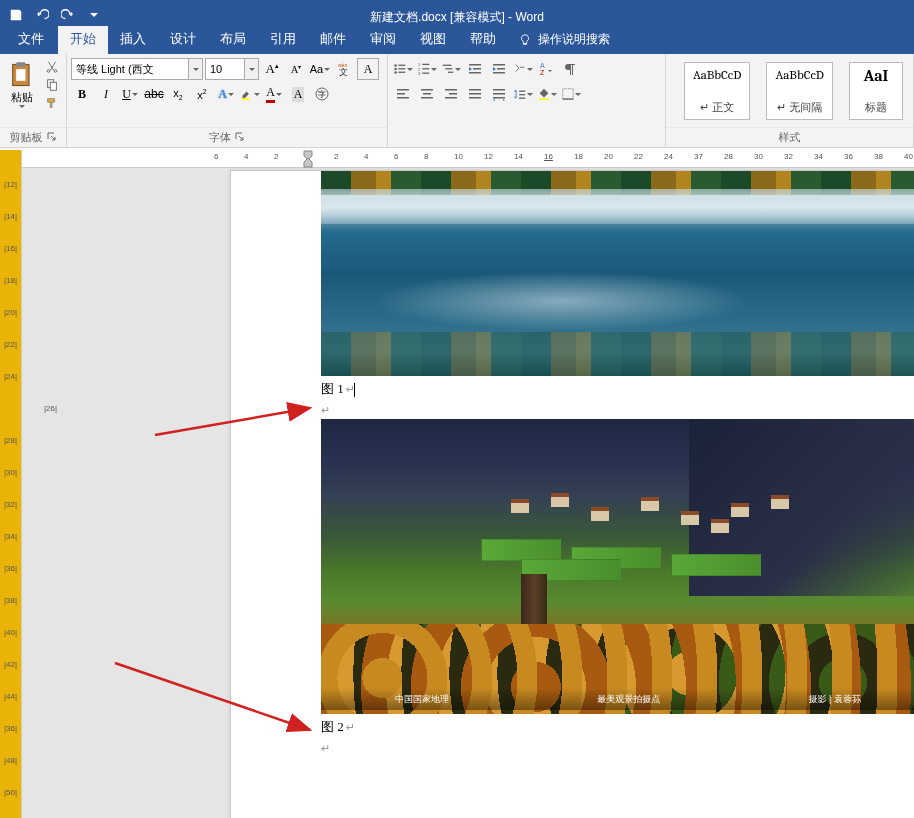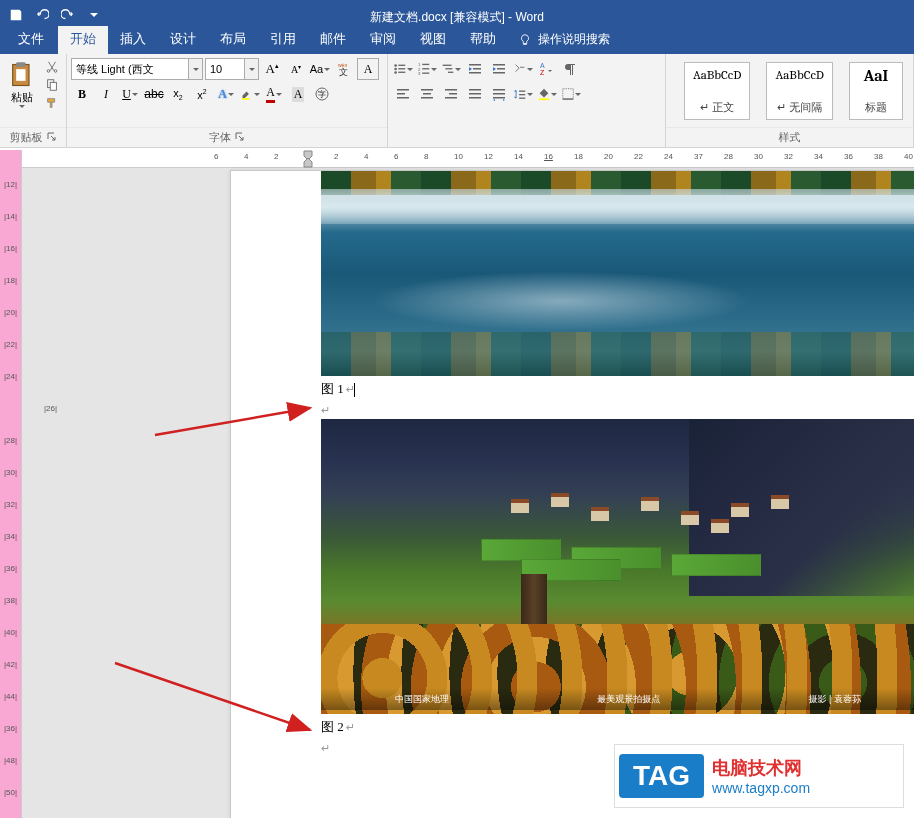--- a/index.html
+++ b/index.html
@@ -48,21 +48,21 @@
 .para-body { flex-direction: column; gap: 3px; padding-top: 4px; }
 
 .styles-group { flex: 1; }
 .styles-body { gap: 8px; padding: 4px 10px; align-items: center; }
 .style-item { display: flex; flex-direction: column; align-items: center; gap: 2px; border: 1px solid #bbb; padding: 4px 8px; background: #fff; height: 58px; min-width: 54px; justify-content: space-between; margin-left: 8px; }
 .style-preview { font-family: Cambria, serif; font-size: 13px; }
 .style-heading { font-weight: bold; font-size: 16px; }
 .style-name { font-size: 11px; color: #444; }
 
 .workarea { background: #e5e5e5; position: absolute; top: 150px; left: 0; right: 0; bottom: 0; display: flex; }
-.vruler { width: 22px; background: #f9a8d4; border-right: 1px solid #ccc; position: relative; }
+.vruler { width: 22px; background: #eab308; border-right: 1px solid #ccc; position: relative; }
 .vruler-inner { position: absolute; left: 0; right: 0; top: 10px; bottom: 0; }
 .vtick { position: absolute; left: 0; font-size: 8px; color: #555; width: 100%; text-align: center; }
 
 .canvas-area { flex: 1; position: relative; overflow: hidden; }
 .hruler { height: 18px; background: #fff; border-bottom: 1px solid #ccc; position: relative; }
 .htick { position: absolute; top: 2px; font-size: 8px; color: #555; }
 .hmarker { position: absolute; top: 0; }
 .tab-marker { position: absolute; left: 2px; top: 2px; width: 14px; height: 14px; border: 1px solid #999; background: #fff; display: flex; align-items: center; justify-content: center; font-size: 10px; }
 
 .page { background: #fff; position: absolute; left: 208px; top: 20px; width: 700px; height: 660px; border: 1px solid #c8c8c8; box-shadow: 0 0 4px rgba(0,0,0,0.1); }
@@ -542,21 +542,14 @@
       </svg>
     <svg class="arrow2" width="210" height="80">
         <defs>
           <marker id="ah2" markerWidth="10" markerHeight="8" refX="9" refY="4" orient="auto">
             <path fill="#d02020" d="M0 0l10 4-10 4z"></path>
           </marker>
         </defs>
         <line x1="5" y1="5" x2="200" y2="72" stroke="#d02020" stroke-width="2.5" marker-end="url(#ah2)"></line>
       </svg>
 
-    <div class="tag-overlay">
-      <div class="tag-box">TAG</div>
-      <div class="tag-text">
-        <div class="tag-cn">电脑技术网</div>
-        <div class="tag-url">www.tagxp.com</div>
-      </div>
-    </div>
   </div>
 </div>
 
 </body></html>

